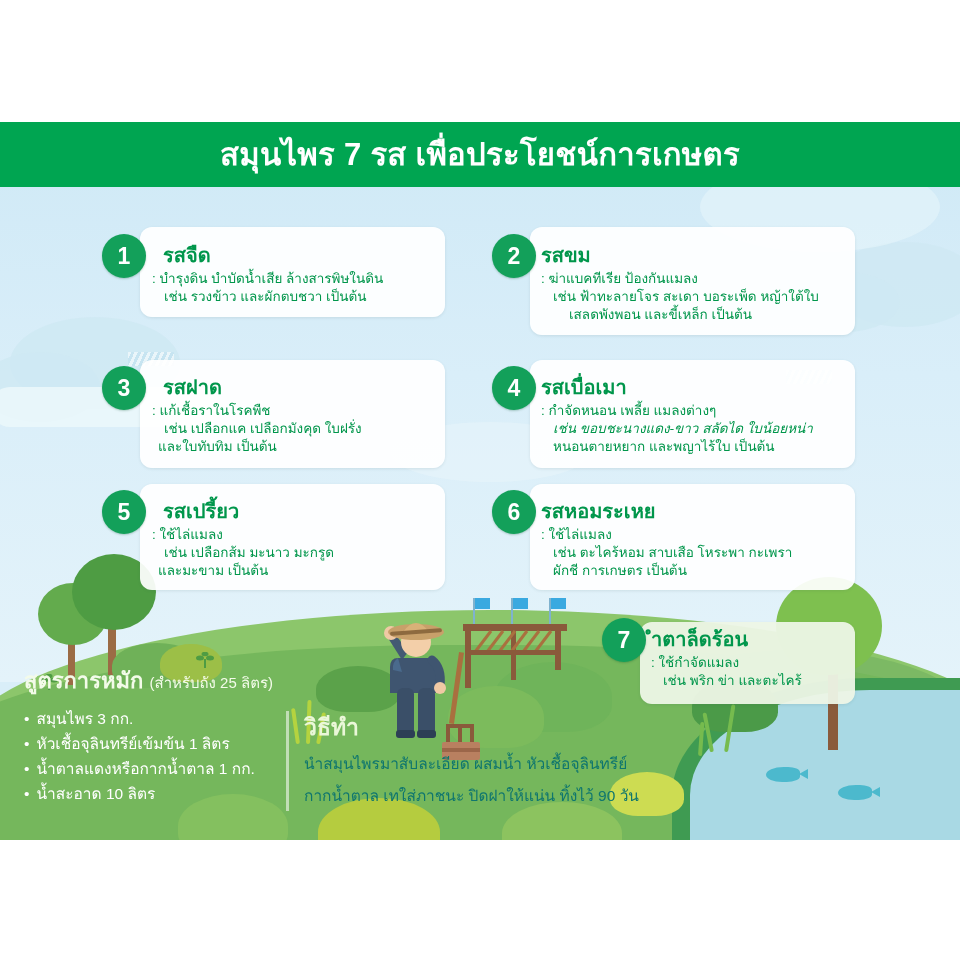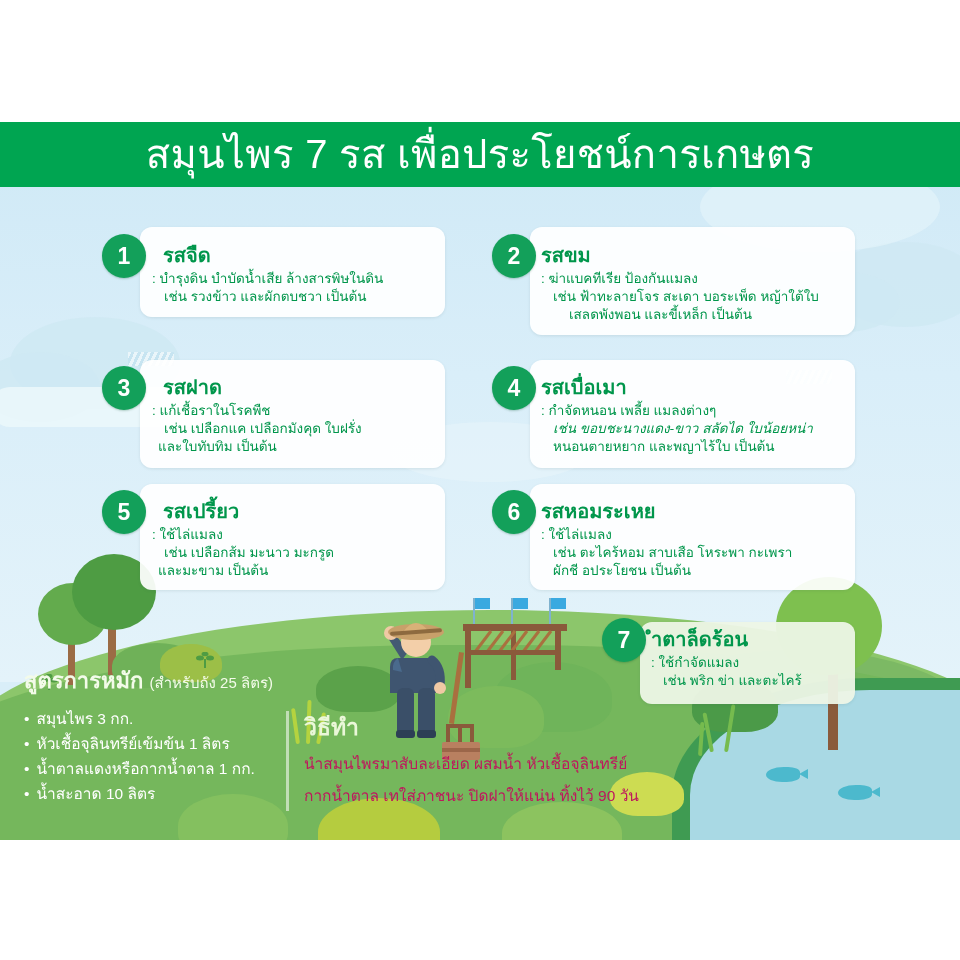--- a/index.html
+++ b/index.html
@@ -10,21 +10,21 @@
 
   
   .sky{position:absolute;left:0;top:0;width:960px;height:560px;
        background:linear-gradient(180deg,#cfe9f6 0%,#d9eef9 45%,#e4f3fa 100%);}
   .cloud{position:absolute;background:#bfe1ee;border-radius:50%;opacity:.85;}
   .cloud.pale{background:#cfe9f3;}
   .cloud.white{background:#eaf7fb;opacity:.9;}
 
   
   .header{position:absolute;left:0;top:0;width:960px;height:65px;background:#00a551;z-index:30;}
-  .header h1{margin:0;color:#ffffff;font-size:40px;font-weight:400;line-height:65px;text-align:center;letter-spacing:.3px;}
+  .header h1{margin:0;color:#ffffff;font-size:31px;font-weight:700;line-height:65px;text-align:center;letter-spacing:.3px;}
 
   
   .ground{position:absolute;left:0;bottom:0;width:960px;height:260px;}
   .hill-back{position:absolute;left:-40px;bottom:0;width:1060px;height:230px;background:#8cc66b;border-radius:50% 50% 0 0 / 60% 60% 0 0;}
   .hill-front{position:absolute;left:-60px;bottom:0;width:1100px;height:195px;background:#75b75c;border-radius:46% 48% 0 0 / 55% 58% 0 0;}
   .hill-right{position:absolute;right:-30px;bottom:40px;width:420px;height:150px;background:#7cb964;border-radius:50% 50% 0 0 / 70% 70% 0 0;transform:rotate(-3deg);}
 
   .pond{position:absolute;right:-30px;bottom:0;width:300px;height:150px;background:#a9d9e4;border-radius:60% 0 0 0/70% 0 0 0;}
   .pond-edge{position:absolute;right:-30px;bottom:0;width:318px;height:162px;background:#3f9b52;border-radius:62% 0 0 0/72% 0 0 0;}
   .fish{position:absolute;width:34px;height:15px;background:#4cb9cd;border-radius:60% 40% 45% 55%;}
@@ -54,21 +54,21 @@
   
   .recipe{position:absolute;left:24px;bottom:34px;width:620px;color:#ffffff;z-index:14;}
   .rec-head{font-size:22px;font-weight:700;color:#f3fbe9;}
   .rec-head .sub{font-size:15px;font-weight:400;}
   .rec-list{margin:8px 0 0 0;padding:0;list-style:none;}
   .rec-list li{font-size:15.5px;line-height:25px;color:#ffffff;}
   .rec-list li:before{content:"\2022";margin-right:7px;}
   .howto{position:absolute;left:280px;top:46px;width:350px;}
   .howto .divider{position:absolute;left:-18px;top:2px;width:3px;height:100px;background:rgba(255,255,255,.55);}
   .howto h3{margin:0;font-size:23px;font-weight:700;color:#eaf7d8;}
-  .howto p{margin:6px 0 0 0;font-size:15.5px;line-height:26px;color:#be185d;white-space:nowrap;}
+  .howto p{margin:6px 0 0 0;font-size:15.5px;line-height:26px;color:#0f766e;white-space:nowrap;}
 
   
   .farmer{position:absolute;left:372px;top:480px;width:90px;height:150px;z-index:13;}
   .trellis{position:absolute;left:455px;top:478px;width:120px;height:90px;z-index:12;}
   .flag{position:absolute;width:2px;height:26px;background:#7fb2cf;}
   .flag:after{content:"";position:absolute;left:2px;top:0;width:15px;height:11px;background:#3aa9e0;}
 </style>
 </head>
 <body>
 
@@ -245,21 +245,21 @@
     <span class="l" style="padding-left:12px;">เช่น เปลือกส้ม มะนาว มะกรูด</span>
     <span class="l" style="padding-left:6px;">และมะขาม เป็นต้น</span>
   </div>
 
   <div class="card" style="left:530px;top:362px;width:325px;height:106px;"></div>
   <div class="badge" style="left:492px;top:368px;">6</div>
   <div class="card-title" style="left:541px;top:373px;">รสหอมระเหย</div>
   <div class="card-lines" style="left:541px;top:404px;">
     <span class="l">: ใช้ไล่แมลง</span>
     <span class="l" style="padding-left:12px;">เช่น ตะไคร้หอม สาบเสือ โหระพา กะเพรา</span>
-    <span class="l" style="padding-left:12px;">ผักชี อประโยชน เป็นต้น</span>
+    <span class="l" style="padding-left:12px;">ผักชี การเกษตร เป็นต้น</span>
   </div>
 
   <div class="card tint" style="left:640px;top:500px;width:215px;height:82px;"></div>
   <div class="badge" style="left:602px;top:496px;">7</div>
   <div class="card-title" style="left:651px;top:501px;">ำตาล็ดร้อน</div>
   <div class="card-lines" style="left:651px;top:532px;">
     <span class="l">: ใช้กำจัดแมลง</span>
     <span class="l" style="padding-left:12px;">เช่น พริก ข่า และตะไคร้</span>
   </div>
 

